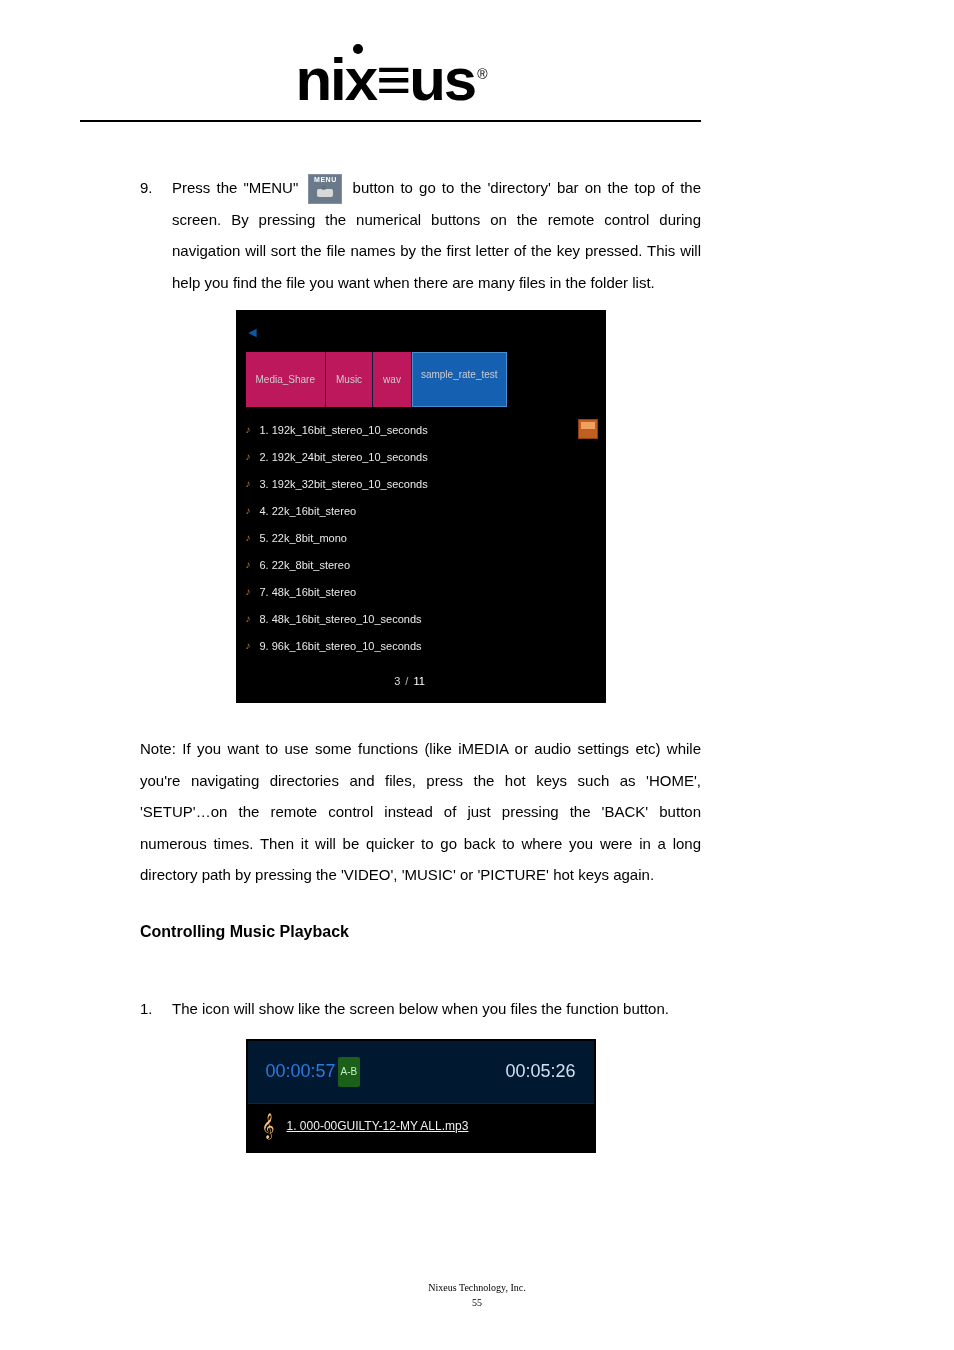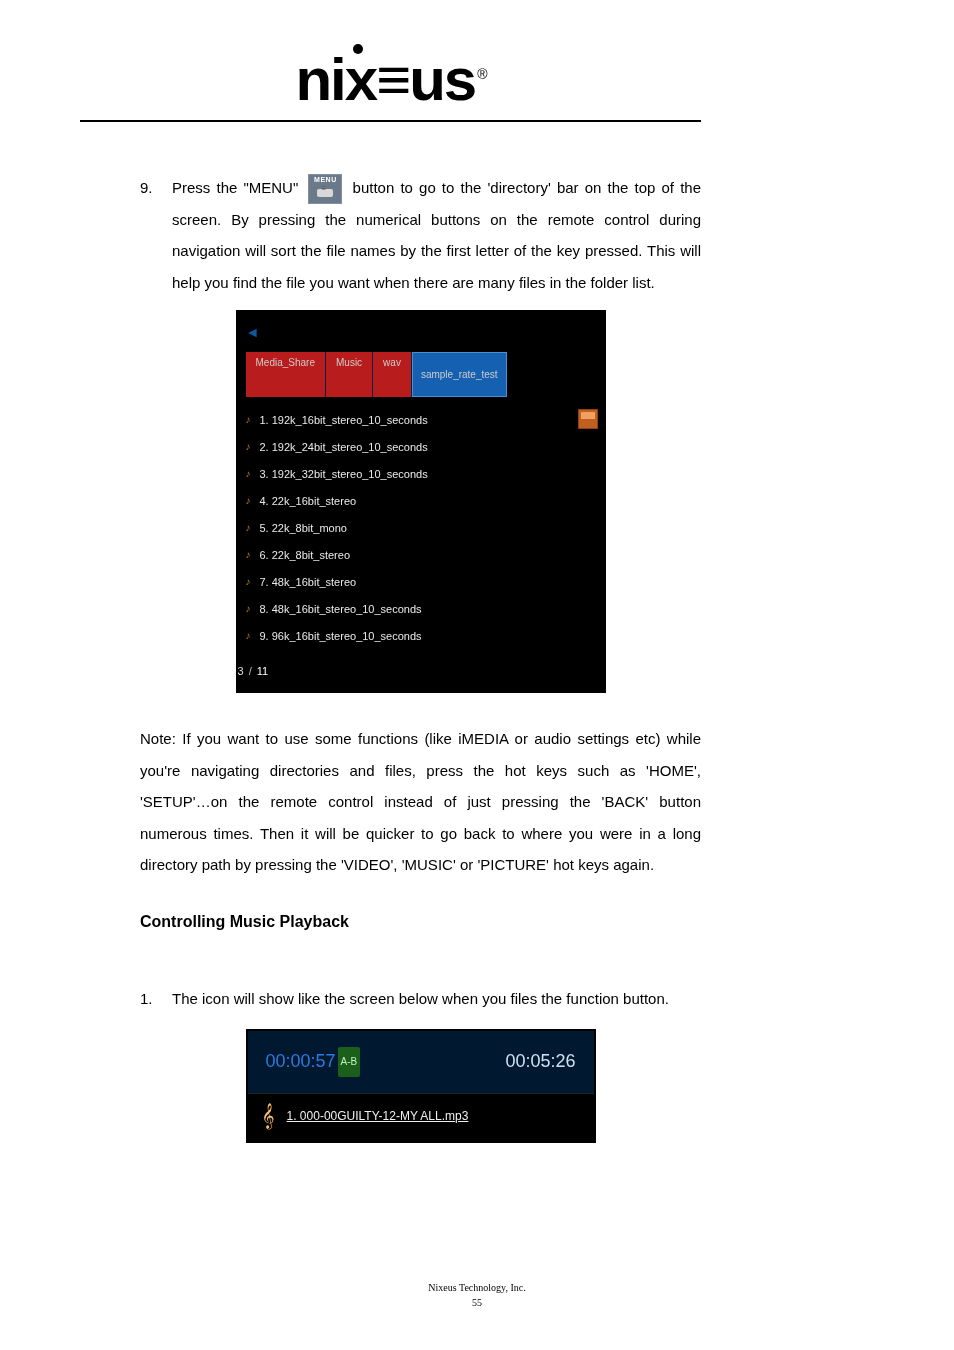--- a/index.html
+++ b/index.html
@@ -126,22 +126,22 @@
   }
   .shot1 .crumbs {
     display: flex;
     gap: 0;
     font-size: 10px;
     color: #ccc;
     margin-top: 4px;
     align-items: stretch;
   }
   .shot1 .crumb {
-    background: #b91c1c;
-    padding: 0 10px;
+    background: #be185d;
+    padding: 17px 10px;
     border-right: 1px solid #062240;
     white-space: nowrap;
   }
   .shot1 .crumb.last {
     background: #1560b0;
     border: 1px solid #4a90d0;
     padding: 11px 8px;
   }
   .shot1 .filelist {
     background: #000;
@@ -172,21 +172,21 @@
   }
   .shot1 .badge::before, .shot1 .badge::after {
     content: "";
     position: absolute;
     width: 7px; height: 7px;
     background: #f0a060;
   }
   .shot1 .badge::before { top:2px; left:2px; }
   .shot1 .badge::after { top:2px; right:2px; }
   .shot1 .pager {
-    text-align: left;
+    text-align: center;
     font-size: 11px;
     padding: 6px 22px 8px 0;
     color: #fff;
   }
   .shot1 .pager .cur { color: #dedede; }
   .shot1 .pager .sep { color: #bbb; margin: 0 2px; }
   .shot1 .pager .tot { color: #fff; }
 
   .note-para {
     margin-top: 24px;

